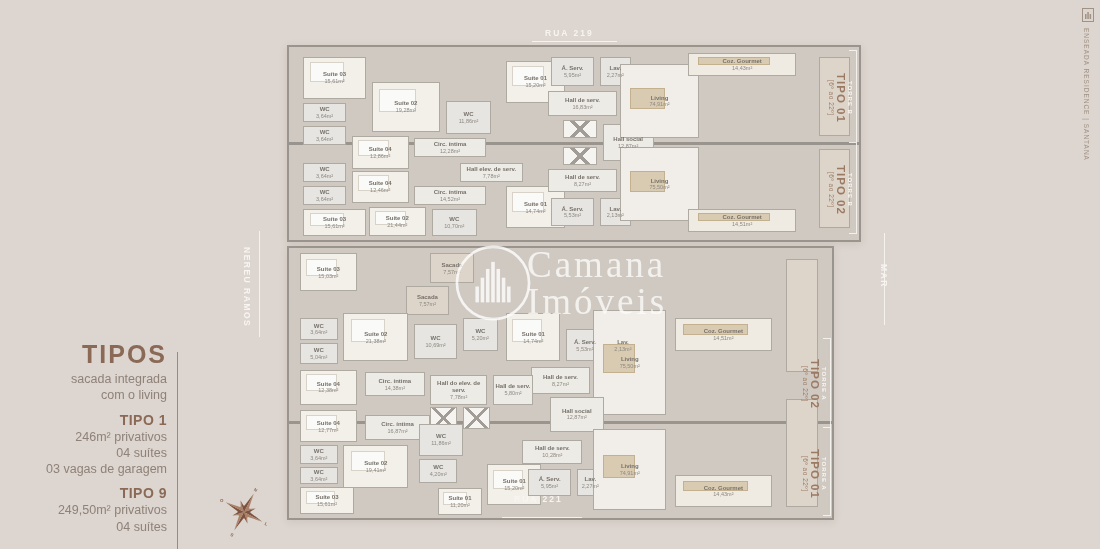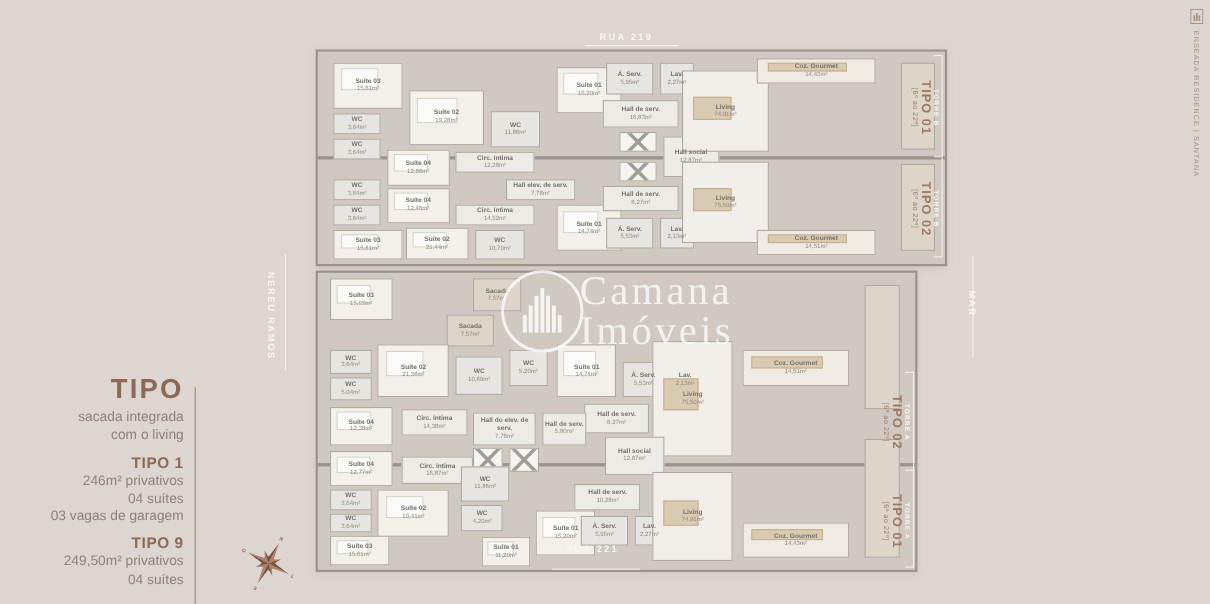--- a/index.html
+++ b/index.html
@@ -362,21 +362,21 @@
       <div class="tick t-mid"></div>
       <div class="tick t-bot"></div>
   </div>
   <div class="bracket" style="left:830px;top:338px;height:178px;">
     <div class="tick t-top"></div>
       <div class="tick t-mid"></div>
       <div class="tick t-bot"></div>
   </div>
 
   <div class="info">
-    <div class="info-title">TIPO</div>
+    <div class="info-title">TIPOS</div>
     <div class="info-sub">
       <div>sacada integrada</div>
       <div>com o living</div>
     </div>
     <div class="tipo-name">TIPO 1</div>
     <div class="tipo-lines">
       <div>246m² privativos</div>
       <div>04 suítes</div>
       <div>03 vagas de garagem</div>
     </div>

